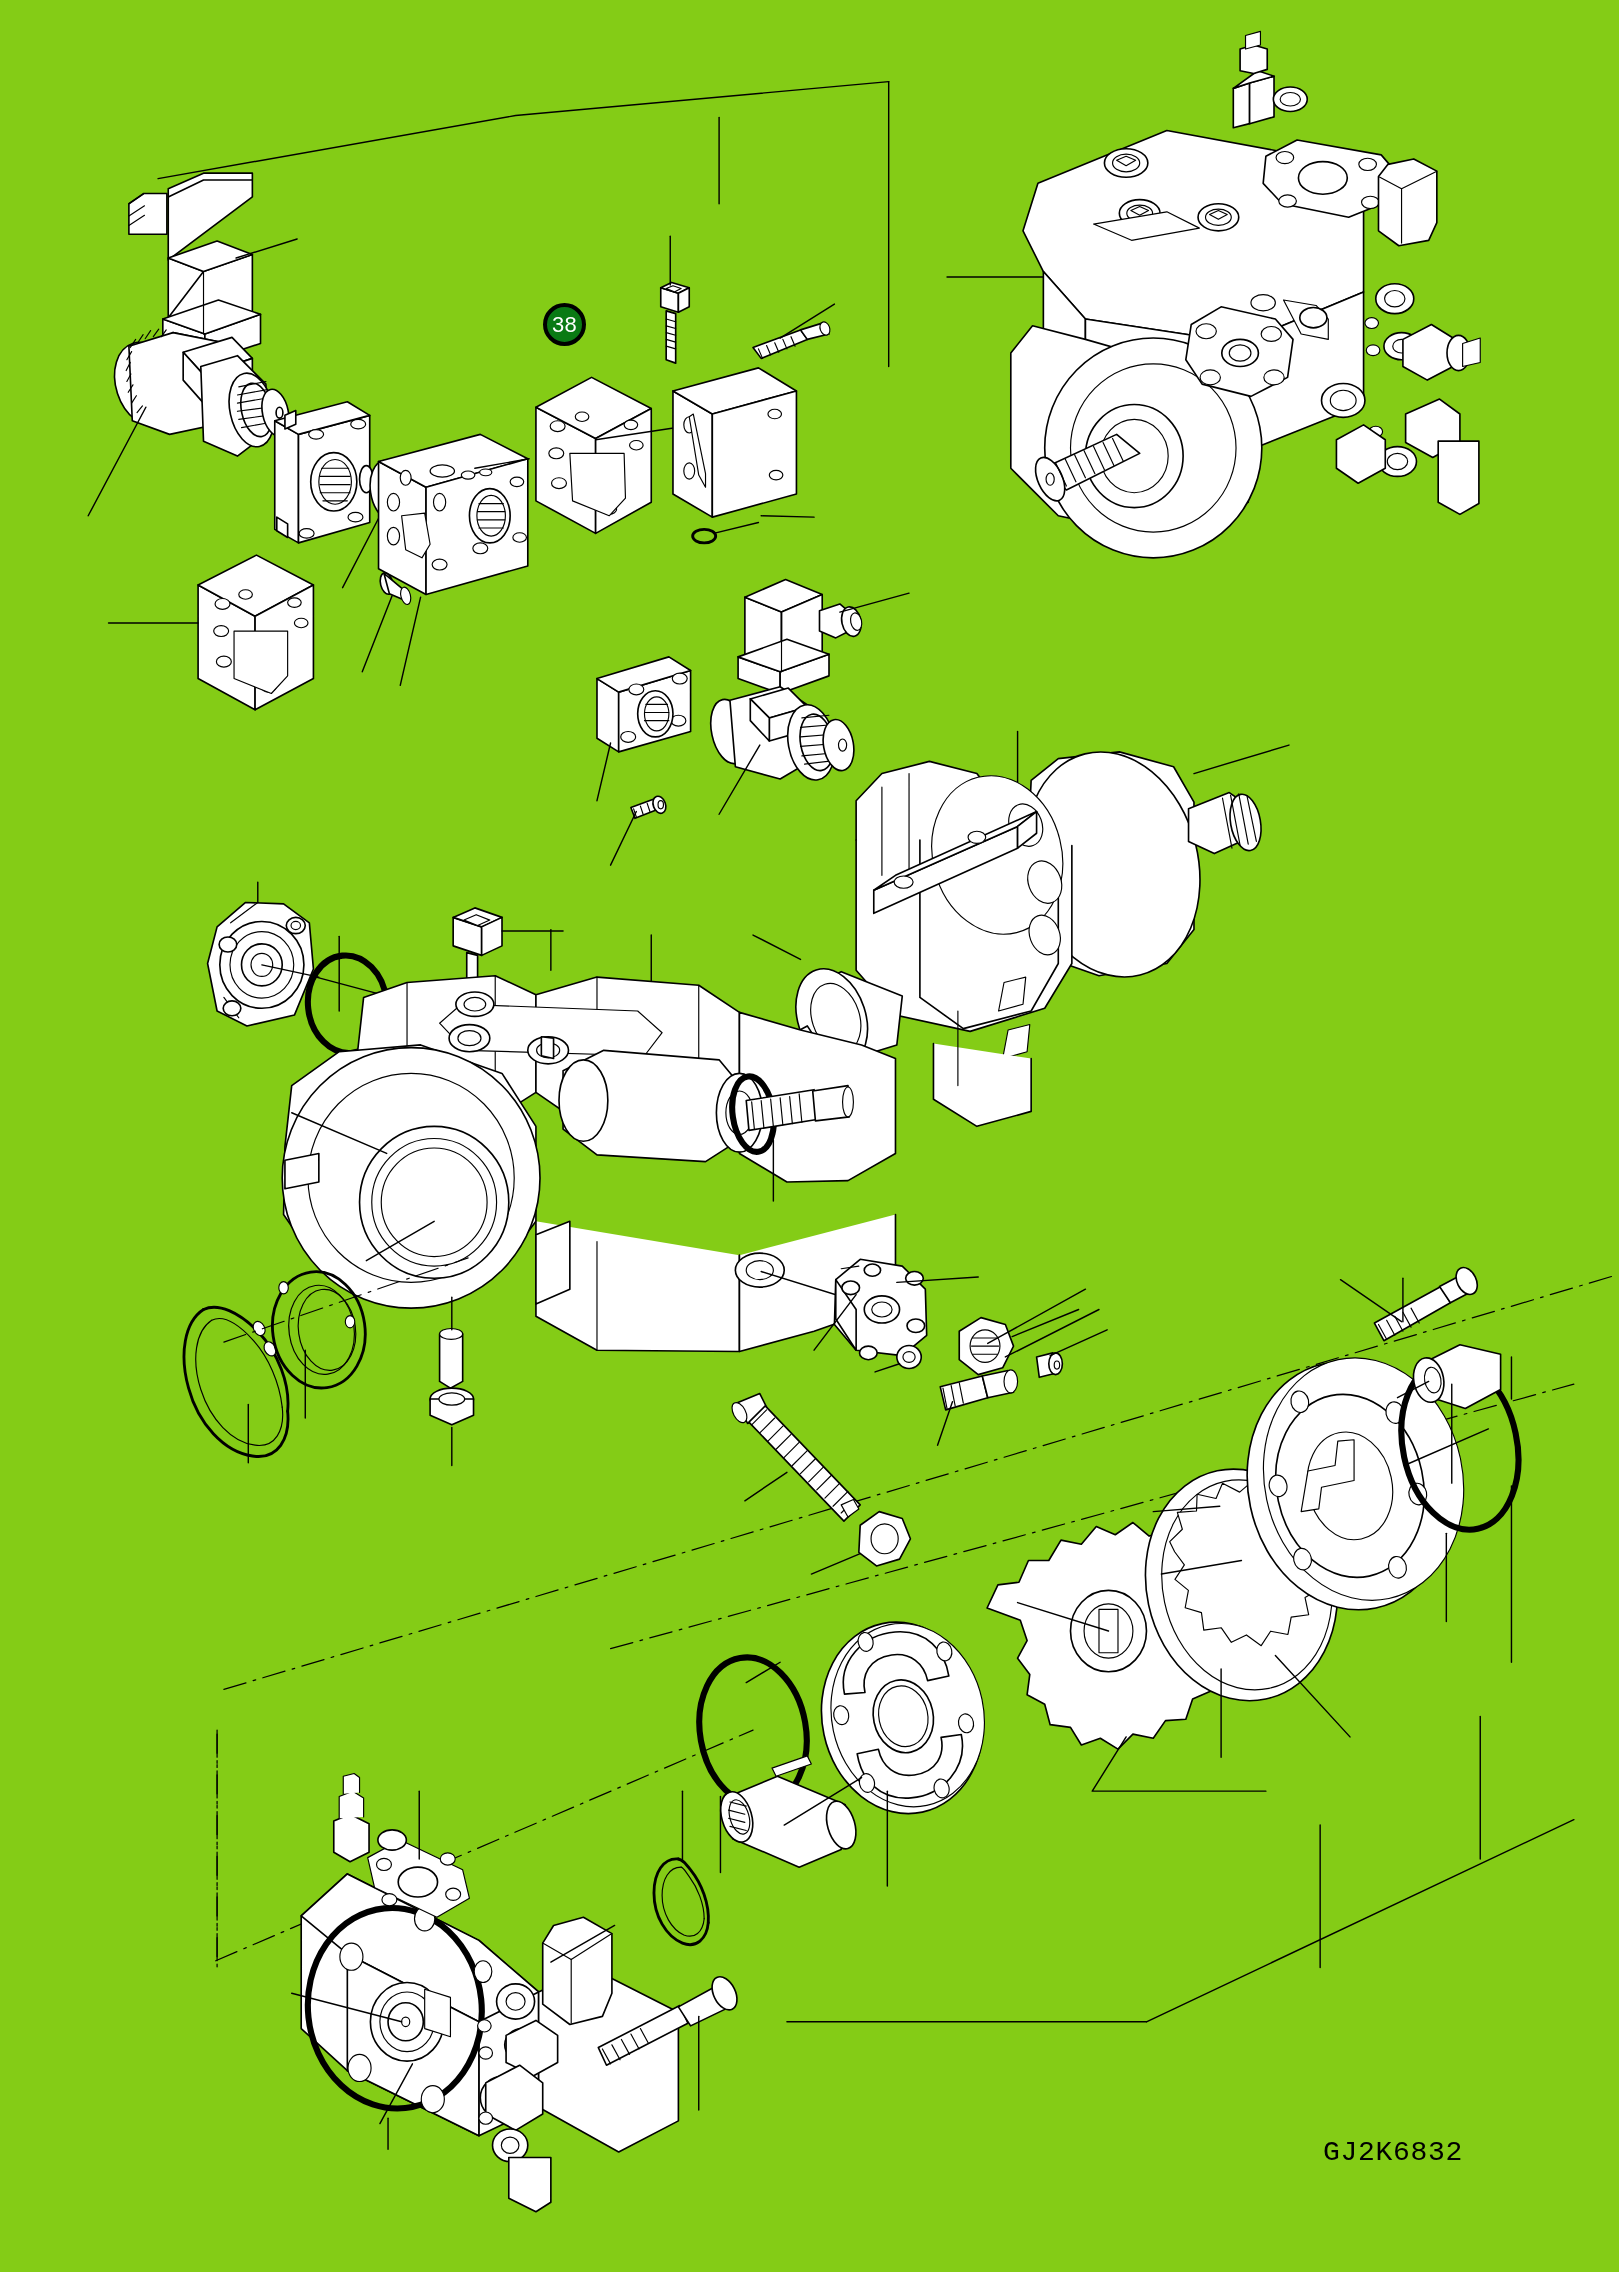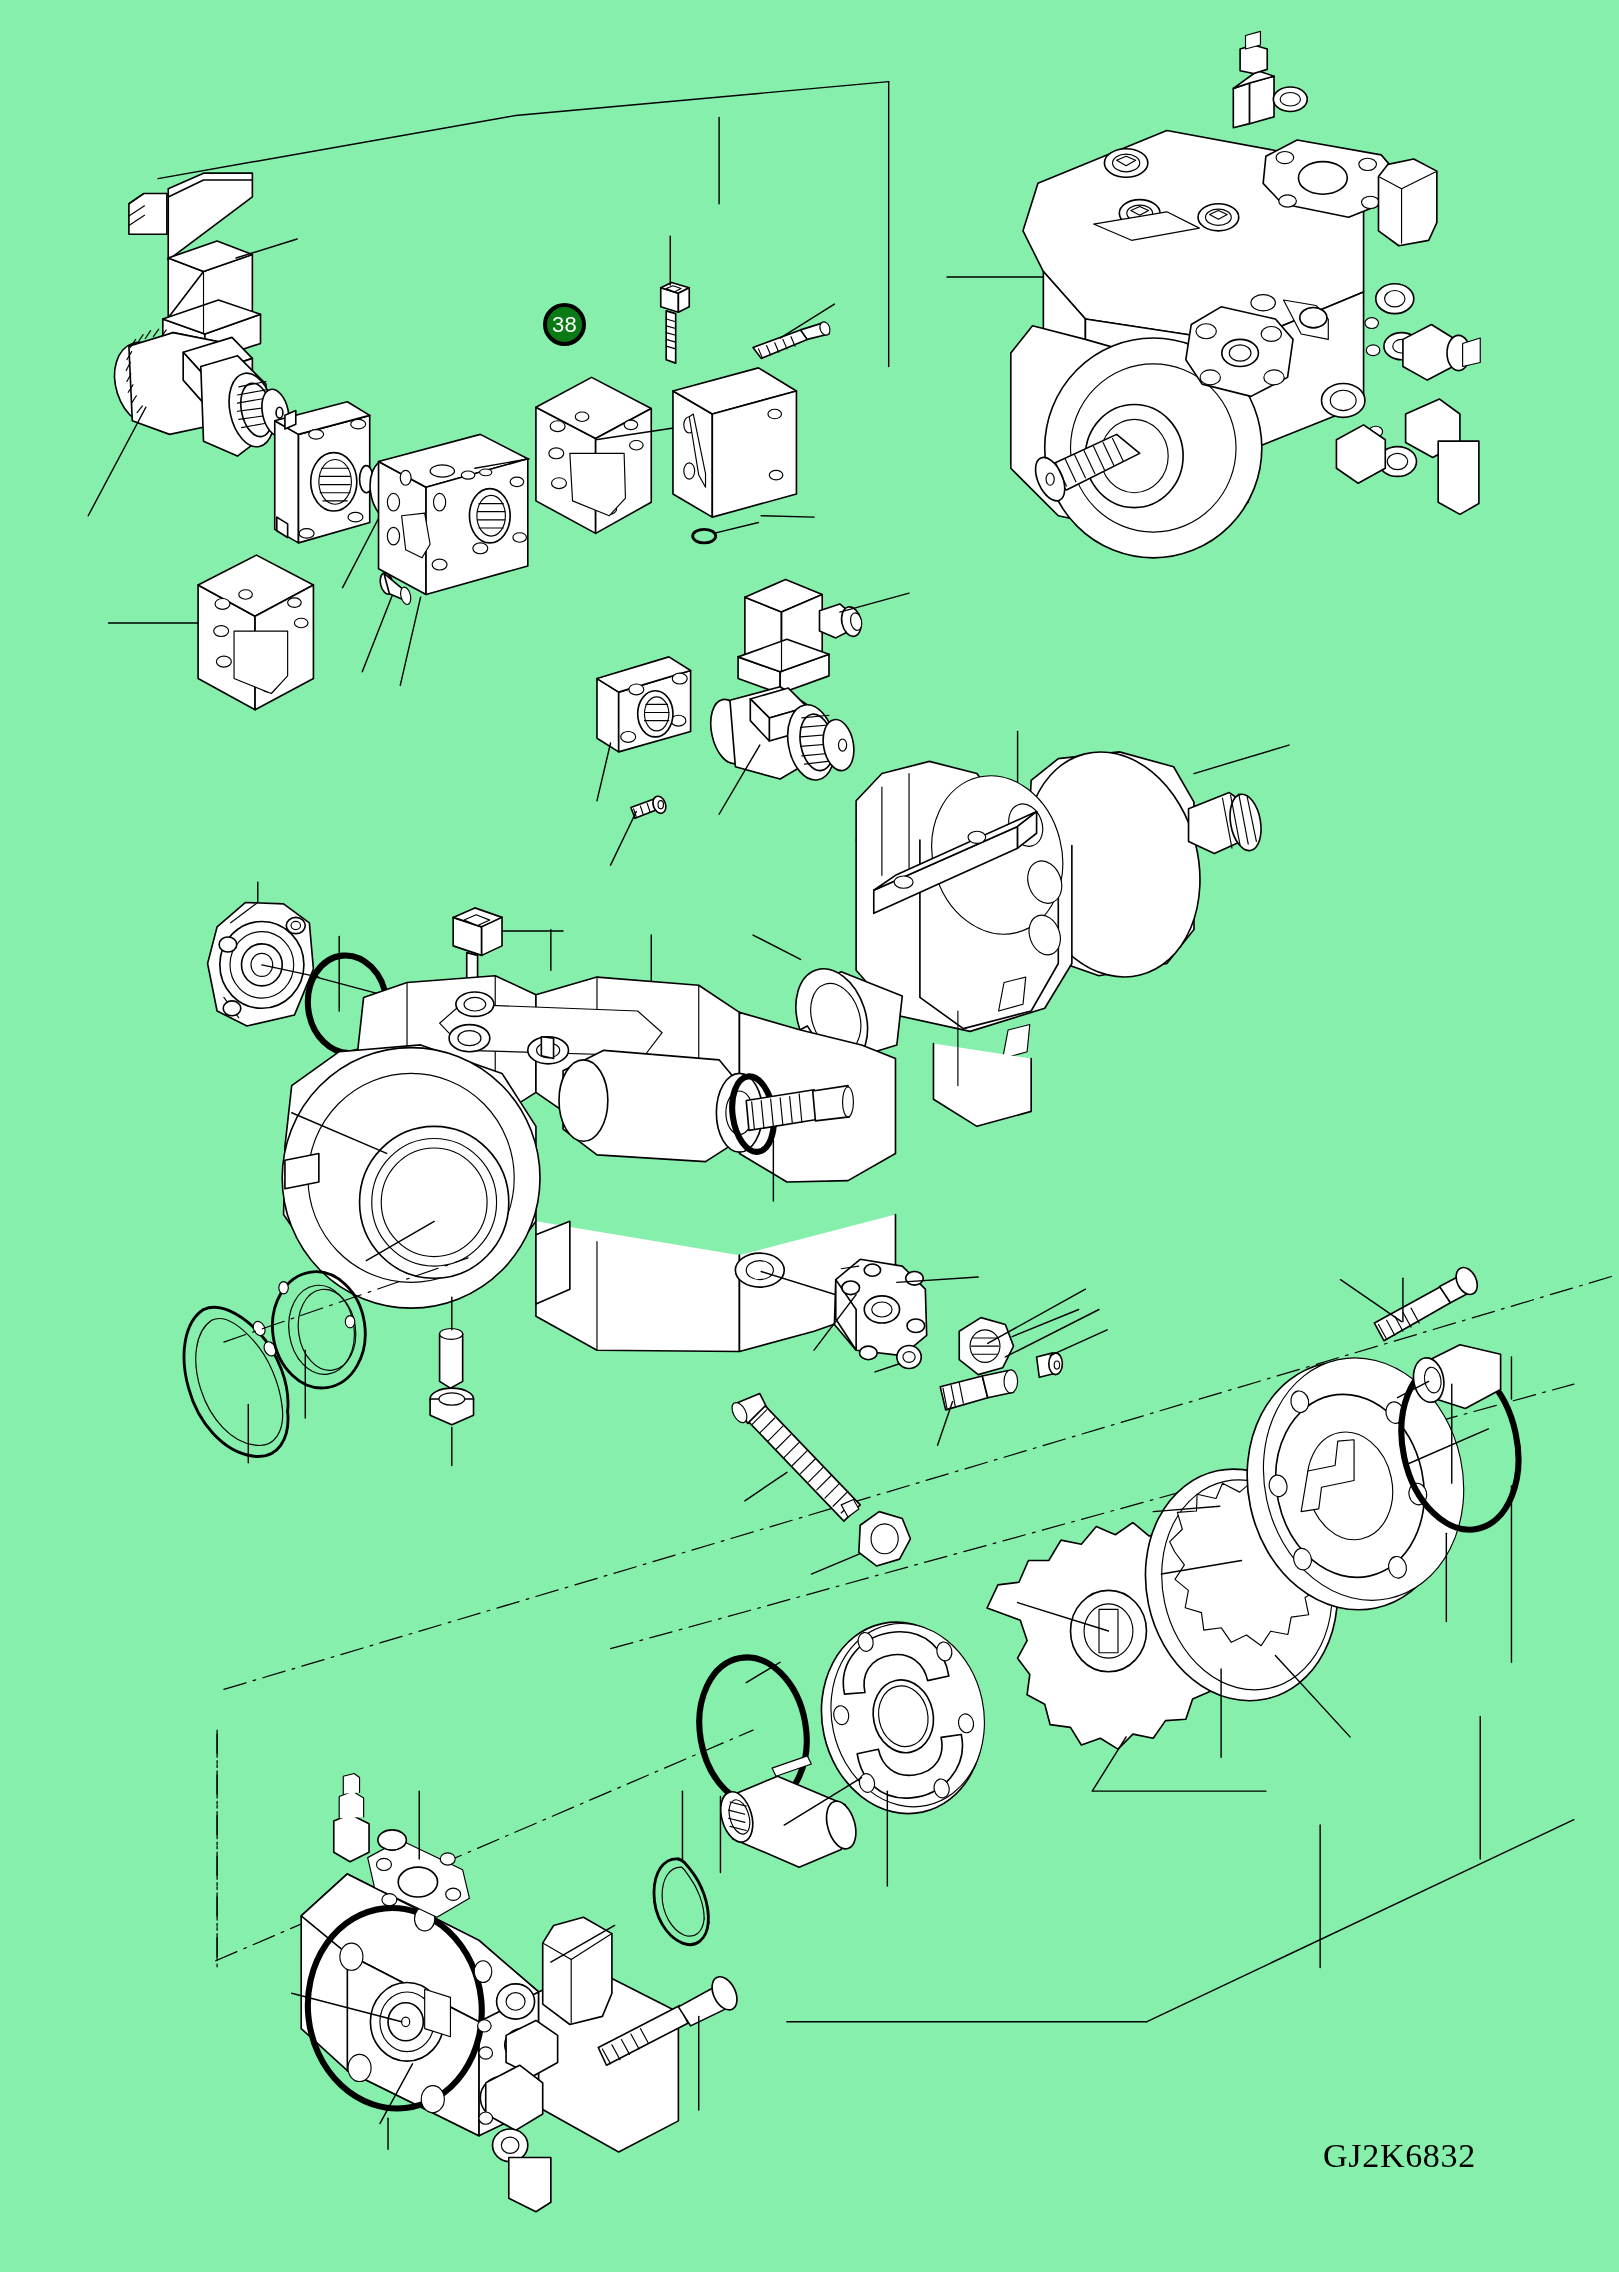--- a/index.html
+++ b/index.html
@@ -21,31 +21,31 @@
     display:flex;align-items:center;justify-content:center;
     color:#ffffff;font-size:22px;font-weight:400;line-height:1;
     letter-spacing:0.3px;
     font-family:"Liberation Sans", sans-serif;
     user-select:none;
   }
 
   
   .drawing-number{
     position:absolute;
-    font-size:34px;
+    font-size:28px;
     letter-spacing:0.7px;
     color:#000;
     white-space:nowrap;
-    font-family:Liberation Serif, serif;
+    font-family:Liberation Mono, monospace;
   }
 </style>
 </head>
 <body style="width: 1620px; height: 2273px;">
 
-<div id="sheet" style="background: #86efac;">
+<div id="sheet" style="background: #84cc16;">
 
   <div id="art">
   <svg viewBox="0 0 2388 3350" xmlns="http://www.w3.org/2000/svg" fill="none" stroke="#000" stroke-width="2.4" stroke-linecap="round" stroke-linejoin="round">
 
     <defs>
       <style>
         .t  { stroke:#000; stroke-width:2.4; fill:none; }
         .tt { stroke:#000; stroke-width:1.7; fill:none; }
         .th { stroke:#000; stroke-width:4.2; fill:none; }
         .tv { stroke:#000; stroke-width:9; fill:none; }   /* o-ring heavy */

